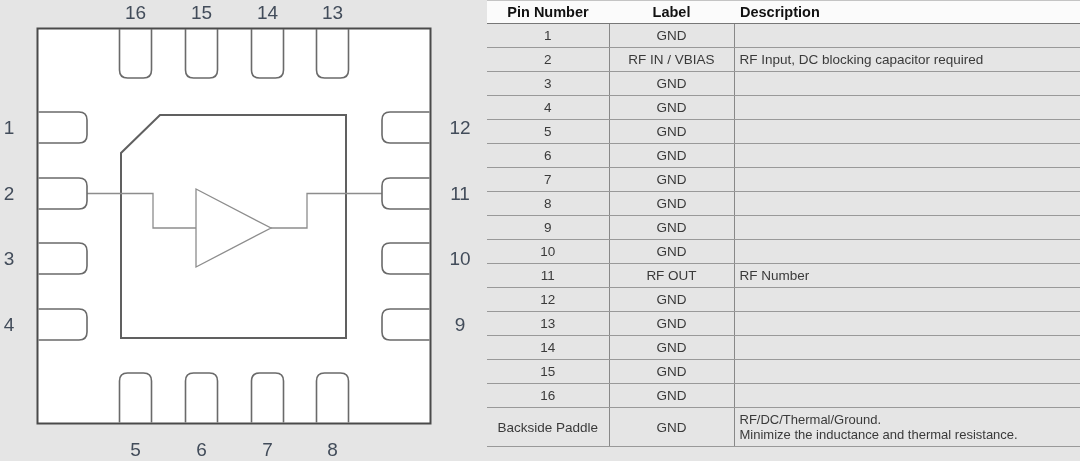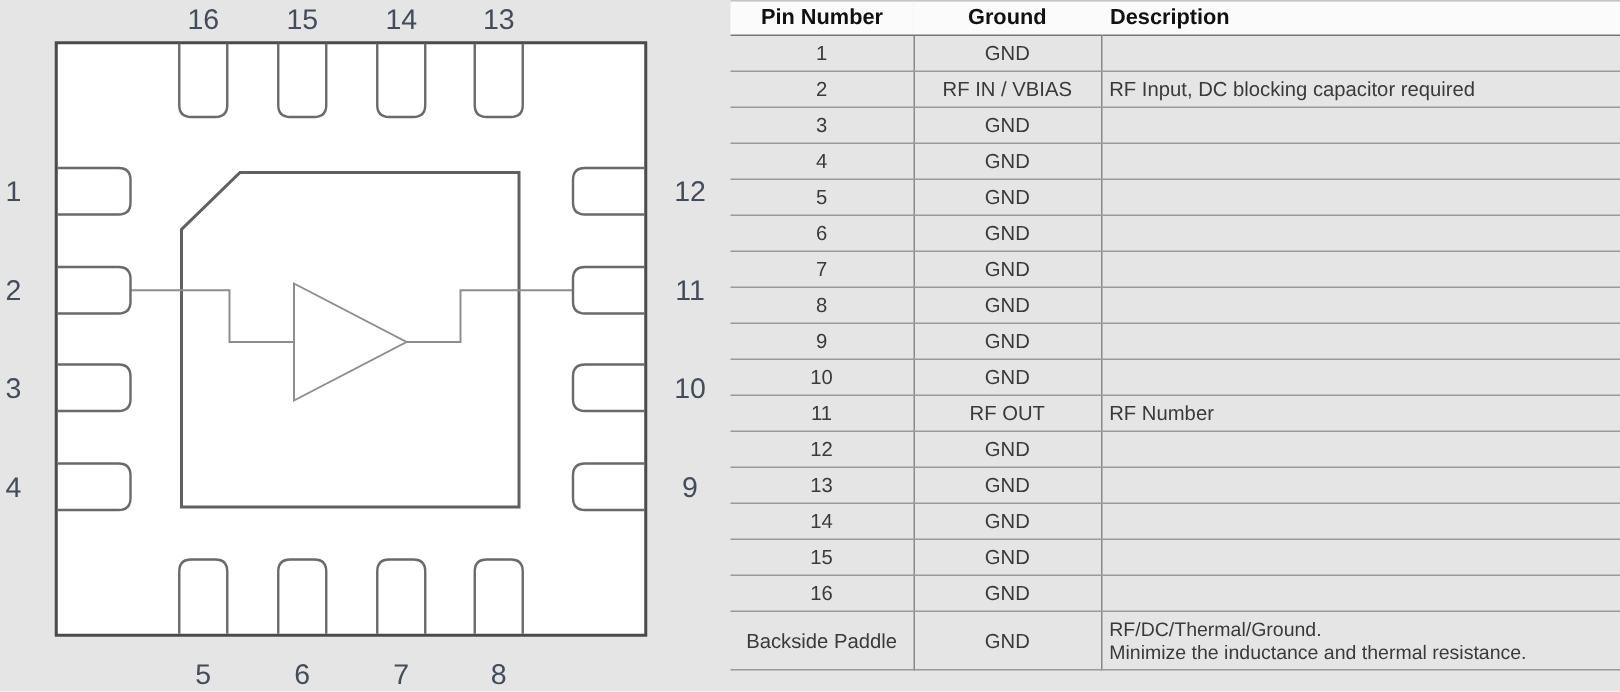--- a/index.html
+++ b/index.html
@@ -137,21 +137,21 @@
   <div class="table-wrap">
     <table class="pin-table">
       <colgroup>
           <col class="c1">
           <col class="c2">
           <col class="c3">
         </colgroup>
       <thead>
         <tr>
           <th>Pin Number</th>
-          <th>Ground</th>
+          <th>Label</th>
           <th class="desc-h">Description</th>
         </tr>
       </thead>
       <tbody>
         <tr>
           <td class="c1">1</td>
           <td class="c2">GND</td>
           <td class="c3"></td>
         </tr>
         <tr>

